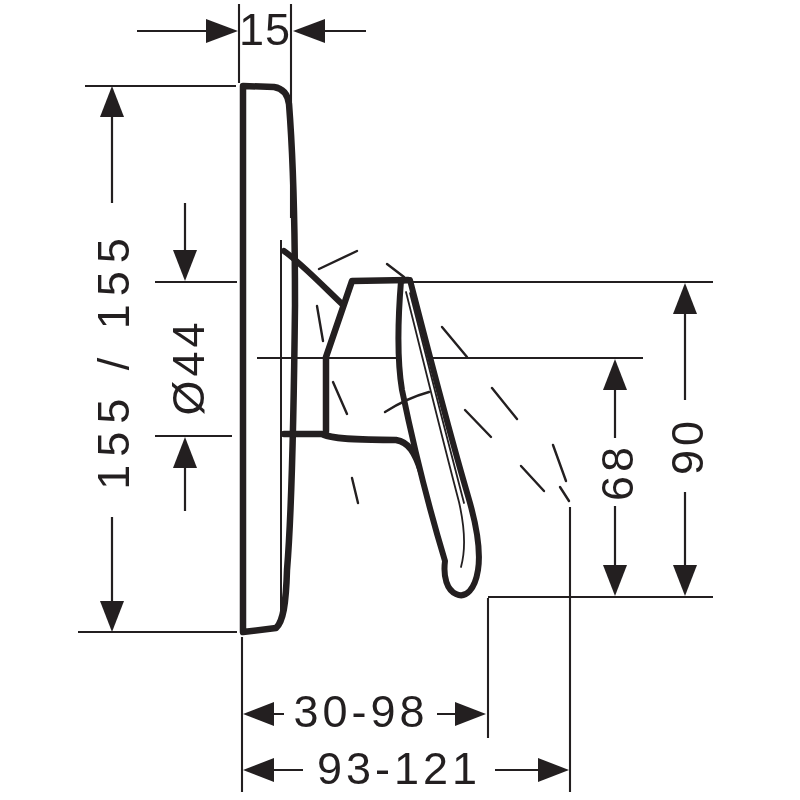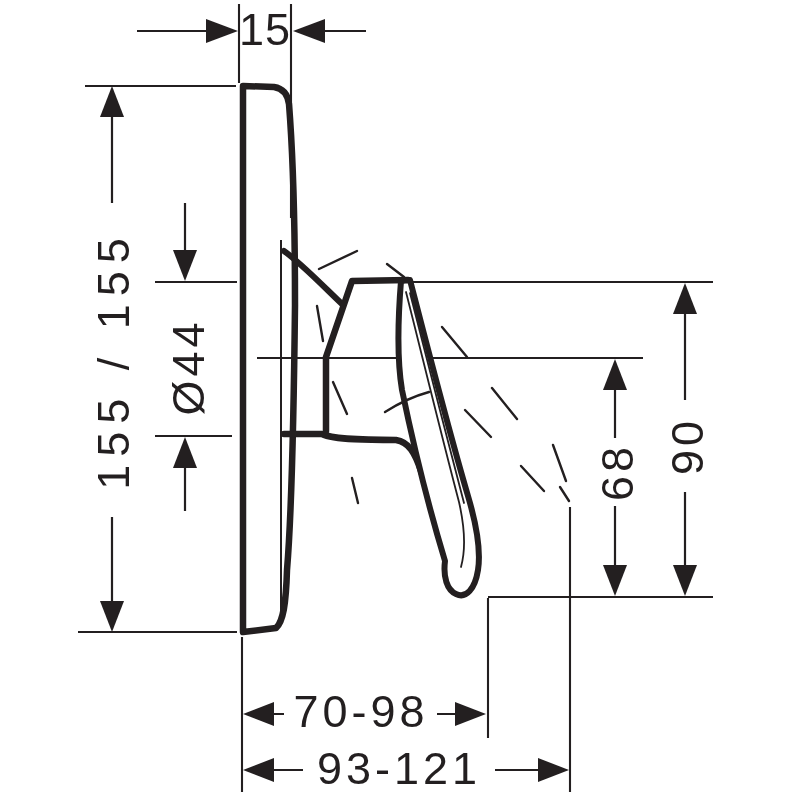--- a/index.html
+++ b/index.html
@@ -121,17 +121,17 @@
   <div class="dim tight" style="left:265px; top:30px;">15</div>
 
   <div class="dim rot wide" style="left:113px; top:360px;">155 / 155</div>
 
   <div class="dim rot" style="left:188px; top:367px;">Ø44</div>
 
   <div class="dim rot" style="left:687px; top:446px;">90</div>
 
   <div class="dim rot" style="left:617px; top:472px;">68</div>
 
-  <div class="dim" style="left:361px; top:712px;">70-98</div>
+  <div class="dim" style="left:361px; top:712px;">30-98</div>
 
   <div class="dim" style="left:399px; top:769px;text-align:center;">93-121</div>
 
 </div>
 
 </body></html>

